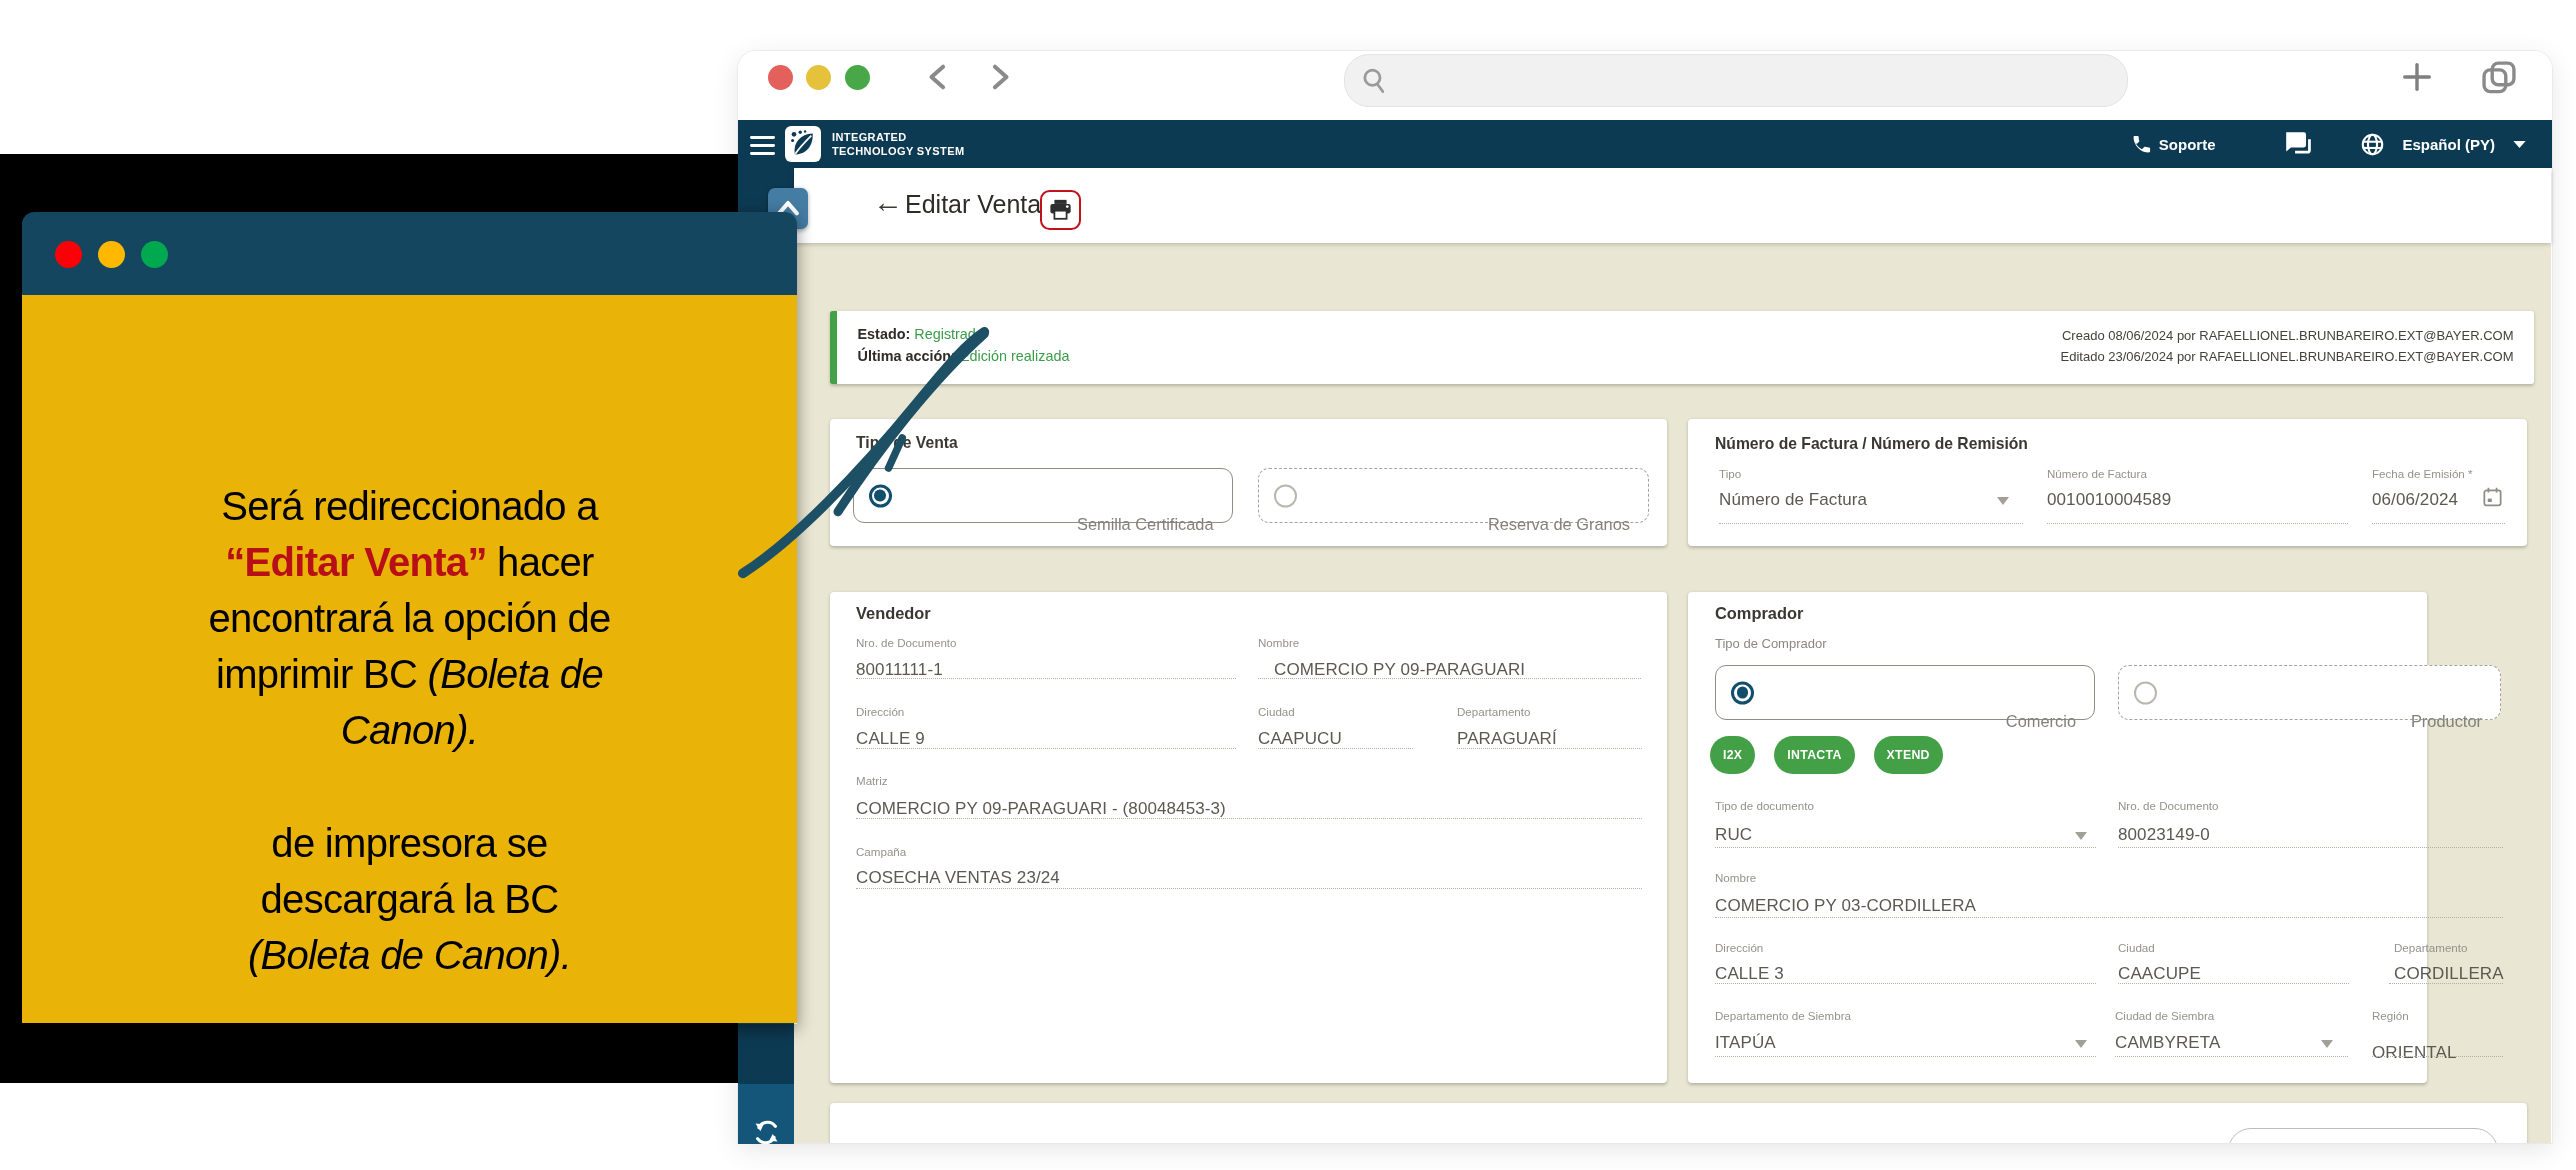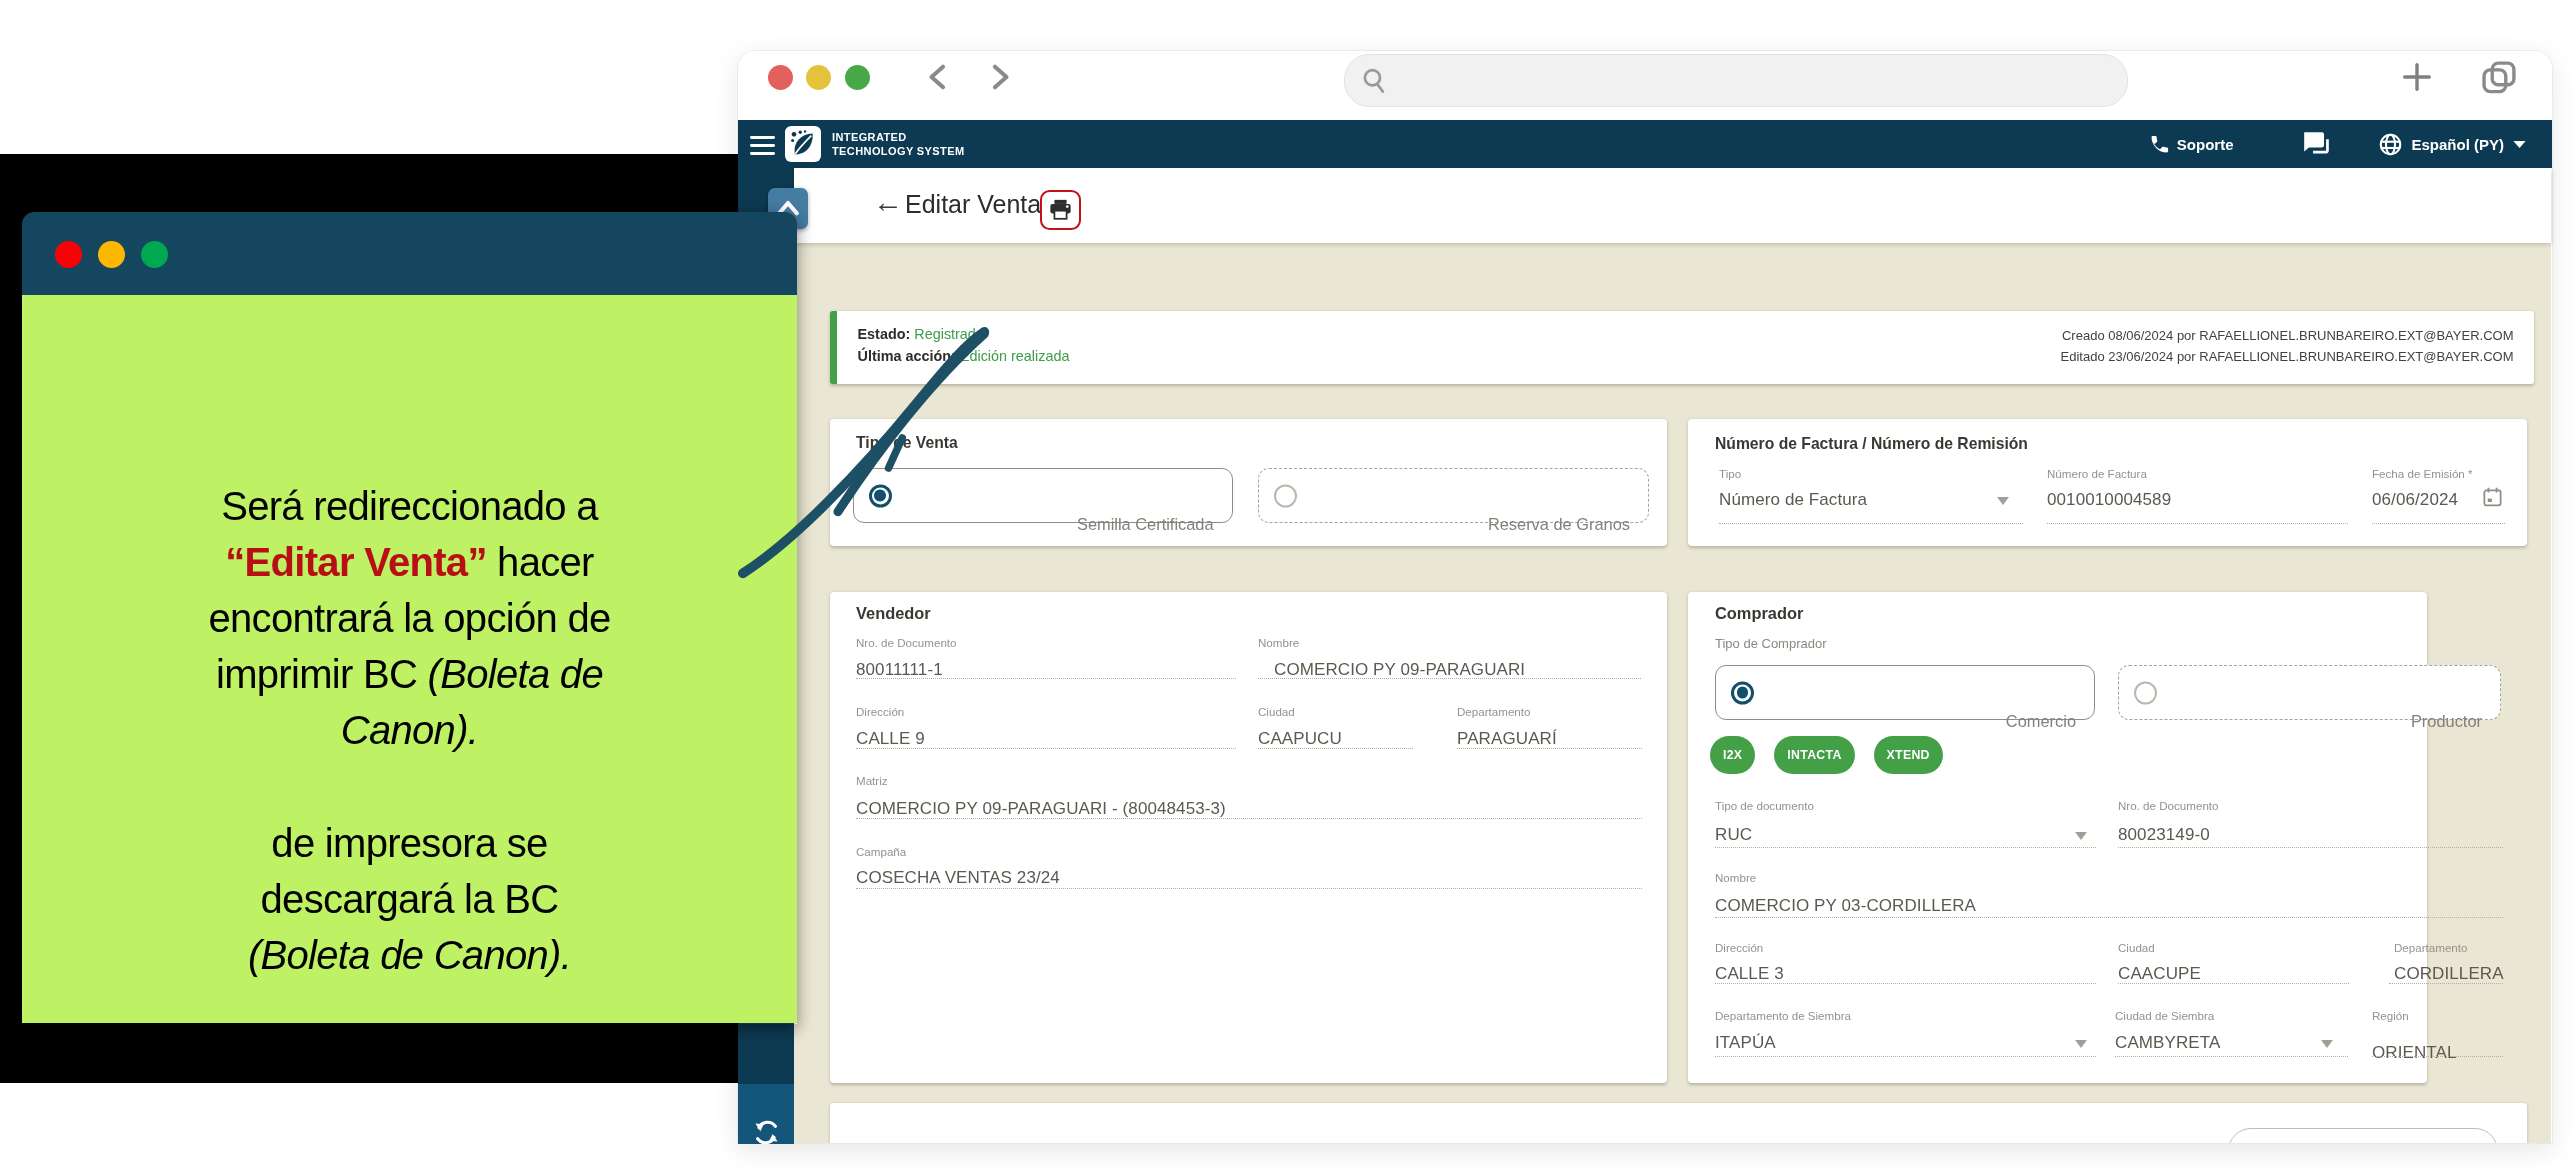--- a/index.html
+++ b/index.html
@@ -66,21 +66,21 @@
   .st-line{position:absolute;font-size:14.4px;color:#2f2d28;font-weight:700;white-space:nowrap;}
   .st-green{color:#3b9c49;font-weight:400;}
   .st-right{position:absolute;right:20.5px;text-align:right;font-size:13px;color:#44423c;line-height:21px;white-space:nowrap;}
 
   
   .blackpanel{position:absolute;left:0;top:154px;width:738px;height:929px;background:#000;}
   .overlay{position:absolute;left:22px;top:212px;width:775px;height:812px;z-index:40;
            box-shadow:0 4.1px 16.4px rgba(0,0,0,.45);border-radius:12.3px 12.3px 0 0;}
   .ov-titlebar{position:absolute;left:0;top:0;width:100%;height:83px;background:#15465f;border-radius:12.3px 12.3px 0 0;}
   .ov-dot{position:absolute;top:29px;width:27px;height:27px;border-radius:50%;}
-  .ov-body{position:absolute;left:0;top:83px;width:100%;height:728px;background:#bef264;}
+  .ov-body{position:absolute;left:0;top:83px;width:100%;height:728px;background:#eab308;}
   .ov-text{position:absolute;left:27px;width:721px;text-align:center;font-size:40px;line-height:56px;color:#000;
            letter-spacing:-0.7px;}
   .ov-red{font-weight:700;}
   .ov-it{font-style:italic;}
 
   .arrow-svg{position:absolute;left:712px;top:294px;z-index:50;pointer-events:none;}
 </style>
 </head>
 <body>
 
@@ -145,21 +145,21 @@
             <path d="M6.6 10.8c1.9 3.7 4.9 6.7 8.6 8.6l2.9-2.9c.4-.4.9-.5 1.4-.3 1.5.5 3.1.8 4.5.8.8 0 1.5.7 1.5 1.5V22c0 .8-.7 1.5-1.5 1.5C13.6 23.5 4.5 14.4 4.5 4 4.5 3.2 5.2 2.5 6 2.5h3.5c.8 0 1.5.7 1.5 1.5 0 1.5.3 3 .8 4.5.1.5 0 1-.3 1.4l-2.9 2.9z" fill="#fff"></path>
           </svg>
           <span class="hdr-txt">Soporte</span>
         </div>
 
         <svg width="29" height="26" viewBox="0 0 42 38" style="margin-left:48px;">
           <path d="M3 2 h26 a3 3 0 0 1 3 3 v16 a3 3 0 0 1 -3 3 H10 l-7 6 z" fill="#fff"></path>
           <path d="M37 12 v16 a3 3 0 0 1 -3 3 H16" fill="none" stroke="#fff" stroke-width="4"></path>
         </svg>
 
-        <div style="display:flex;align-items:center;gap:8px;margin-left:27px;">
+        <div style="display:flex;align-items:center;gap:17px;margin-left:27px;">
           <svg width="25" height="25" viewBox="0 0 36 36">
             <circle cx="18" cy="18" r="14" fill="none" stroke="#fff" stroke-width="3"></circle>
             <ellipse cx="18" cy="18" rx="6.5" ry="14" fill="none" stroke="#fff" stroke-width="3"></ellipse>
             <line x1="4" y1="14" x2="32" y2="14" stroke="#fff" stroke-width="3"></line>
             <line x1="4" y1="23" x2="32" y2="23" stroke="#fff" stroke-width="3"></line>
           </svg>
           <span class="hdr-txt">Español (PY)</span>
           <svg width="15" height="9.6" viewBox="0 0 22 14">
             <polygon points="2,3 20,3 11,13" fill="#fff"></polygon>
           </svg>

